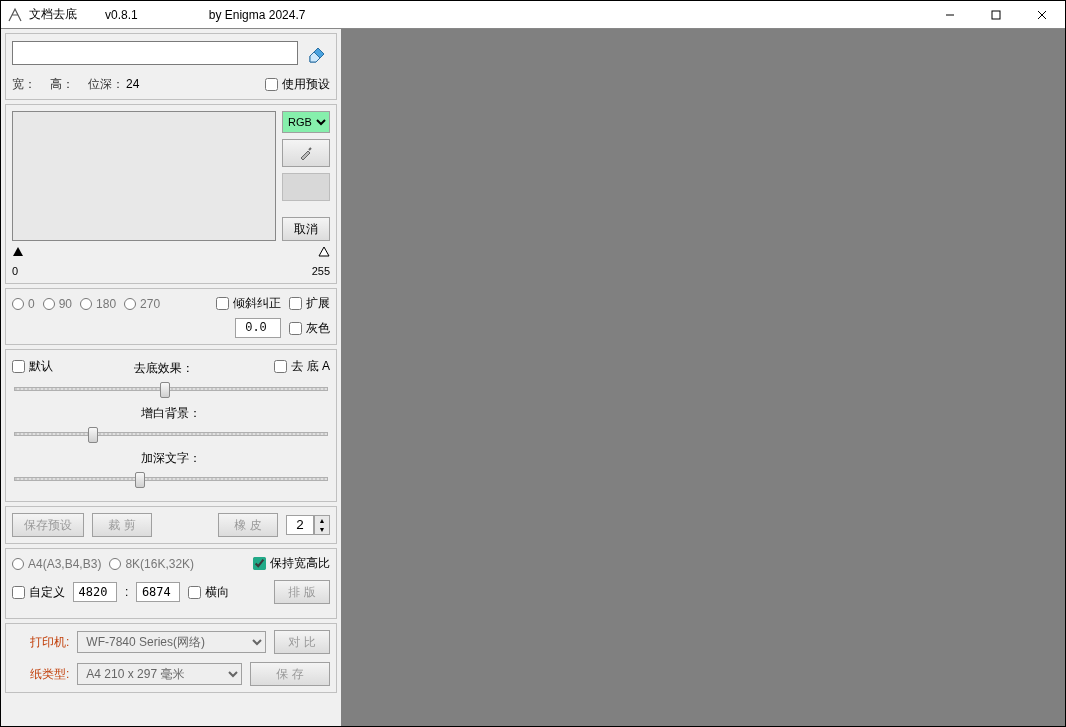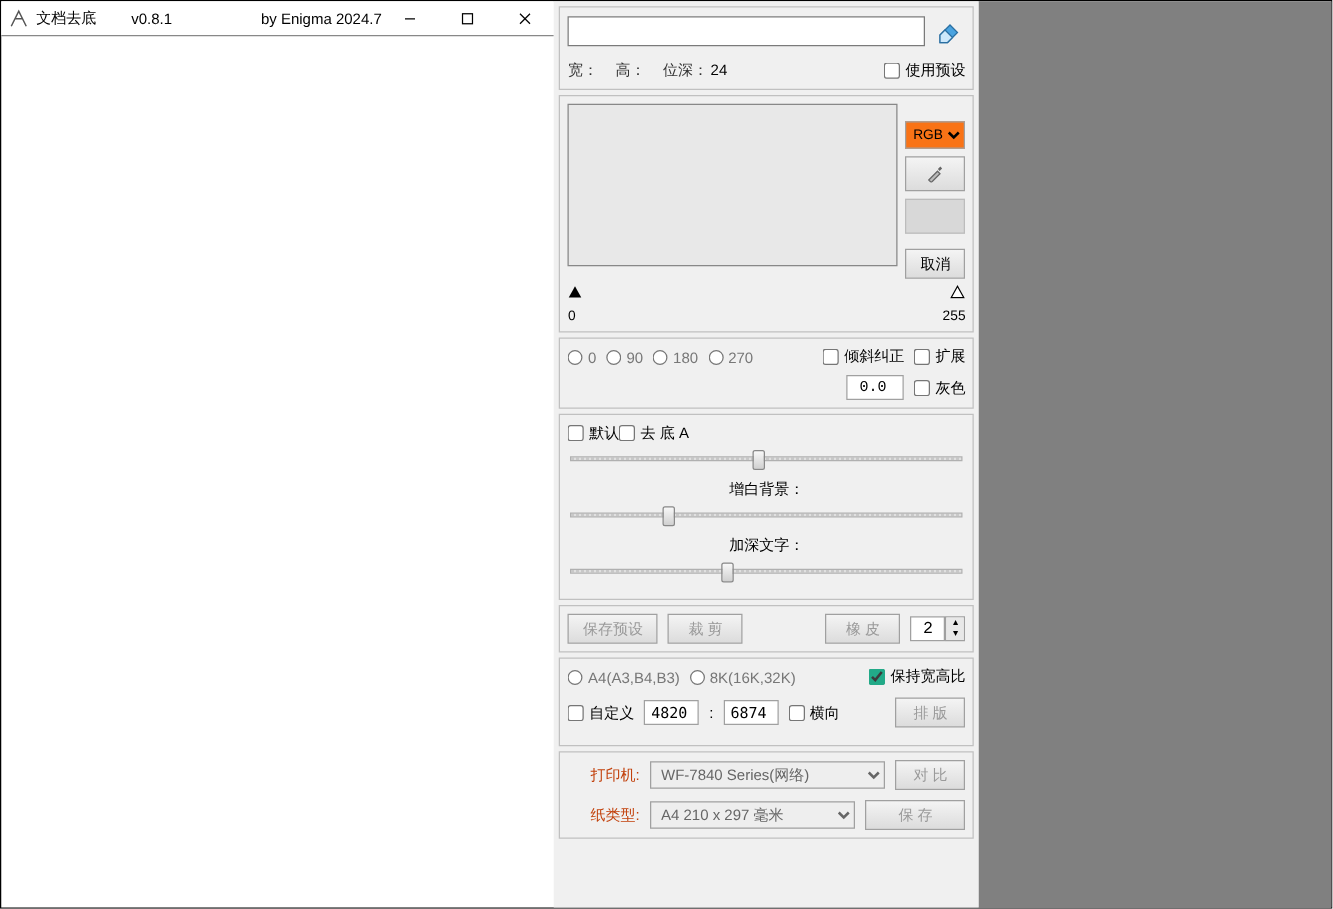--- a/index.html
+++ b/index.html
@@ -4,21 +4,21 @@
 <style>
   * { box-sizing: border-box; margin: 0; padding: 0; }
   body {
     font-family: "Microsoft YaHei", "SimSun", sans-serif;
     font-size: 12px;
     background: #fff;
     width: 1066px;
     height: 727px;
     overflow: hidden;
   }
-  .window { width: 1066px; height: 727px; display: flex; flex-direction: row; border: 1px solid #000; }
+  .window { width: 1066px; height: 727px; display: flex; flex-direction: column; border: 1px solid #000; }
   .titlebar {
     height: 28px;
     background: #fff;
     display: flex;
     align-items: center;
     border-bottom: 1px solid #888;
     padding-left: 6px;
   }
   .titlebar .app-icon { width: 16px; height: 16px; margin-right: 6px; }
   .titlebar .title-text { flex: 0 0 auto; }
@@ -66,24 +66,23 @@
   .preview-box {
     flex:1;
     height:130px;
     border:1px solid #888;
     background:#e8e8e8;
   }
   .preview-side { width:48px; display:flex; flex-direction:column; gap:6px; align-items: stretch; }
   select.color-mode {
     height:22px;
     border:1px solid #a0a0a0;
-    background:#f97316;
+    background:#86efac;
     font-size:11px;
     text-align:center;
-    margin-top:14px;
   }
   .tool-square {
     height:28px;
     border:1px solid #a0a0a0;
     background:linear-gradient(#f4f4f4,#dcdcdc);
     display:flex;align-items:center;justify-content:center;
   }
   .btn {
     border:1px solid #a0a0a0;
     background:linear-gradient(#f4f4f4,#dcdcdc);
@@ -281,20 +280,21 @@
             </label>
         </div>
       </div>
 
       <div class="groupbox">
         <div style="display:flex;align-items:center;">
           <label class="chk">
               <input type="checkbox" style="">
               <span>默认</span>
             </label>
+          <span class="slider-label" style="flex:1">去底效果：</span>
           <label class="chk">
               <input type="checkbox" style="">
               <span>去 底 A</span>
             </label>
         </div>
         <div class="slider-track">
             <div class="slider-thumb" style="left:48%"></div>
           </div>
 
         <div class="slider-label">增白背景：</div>

